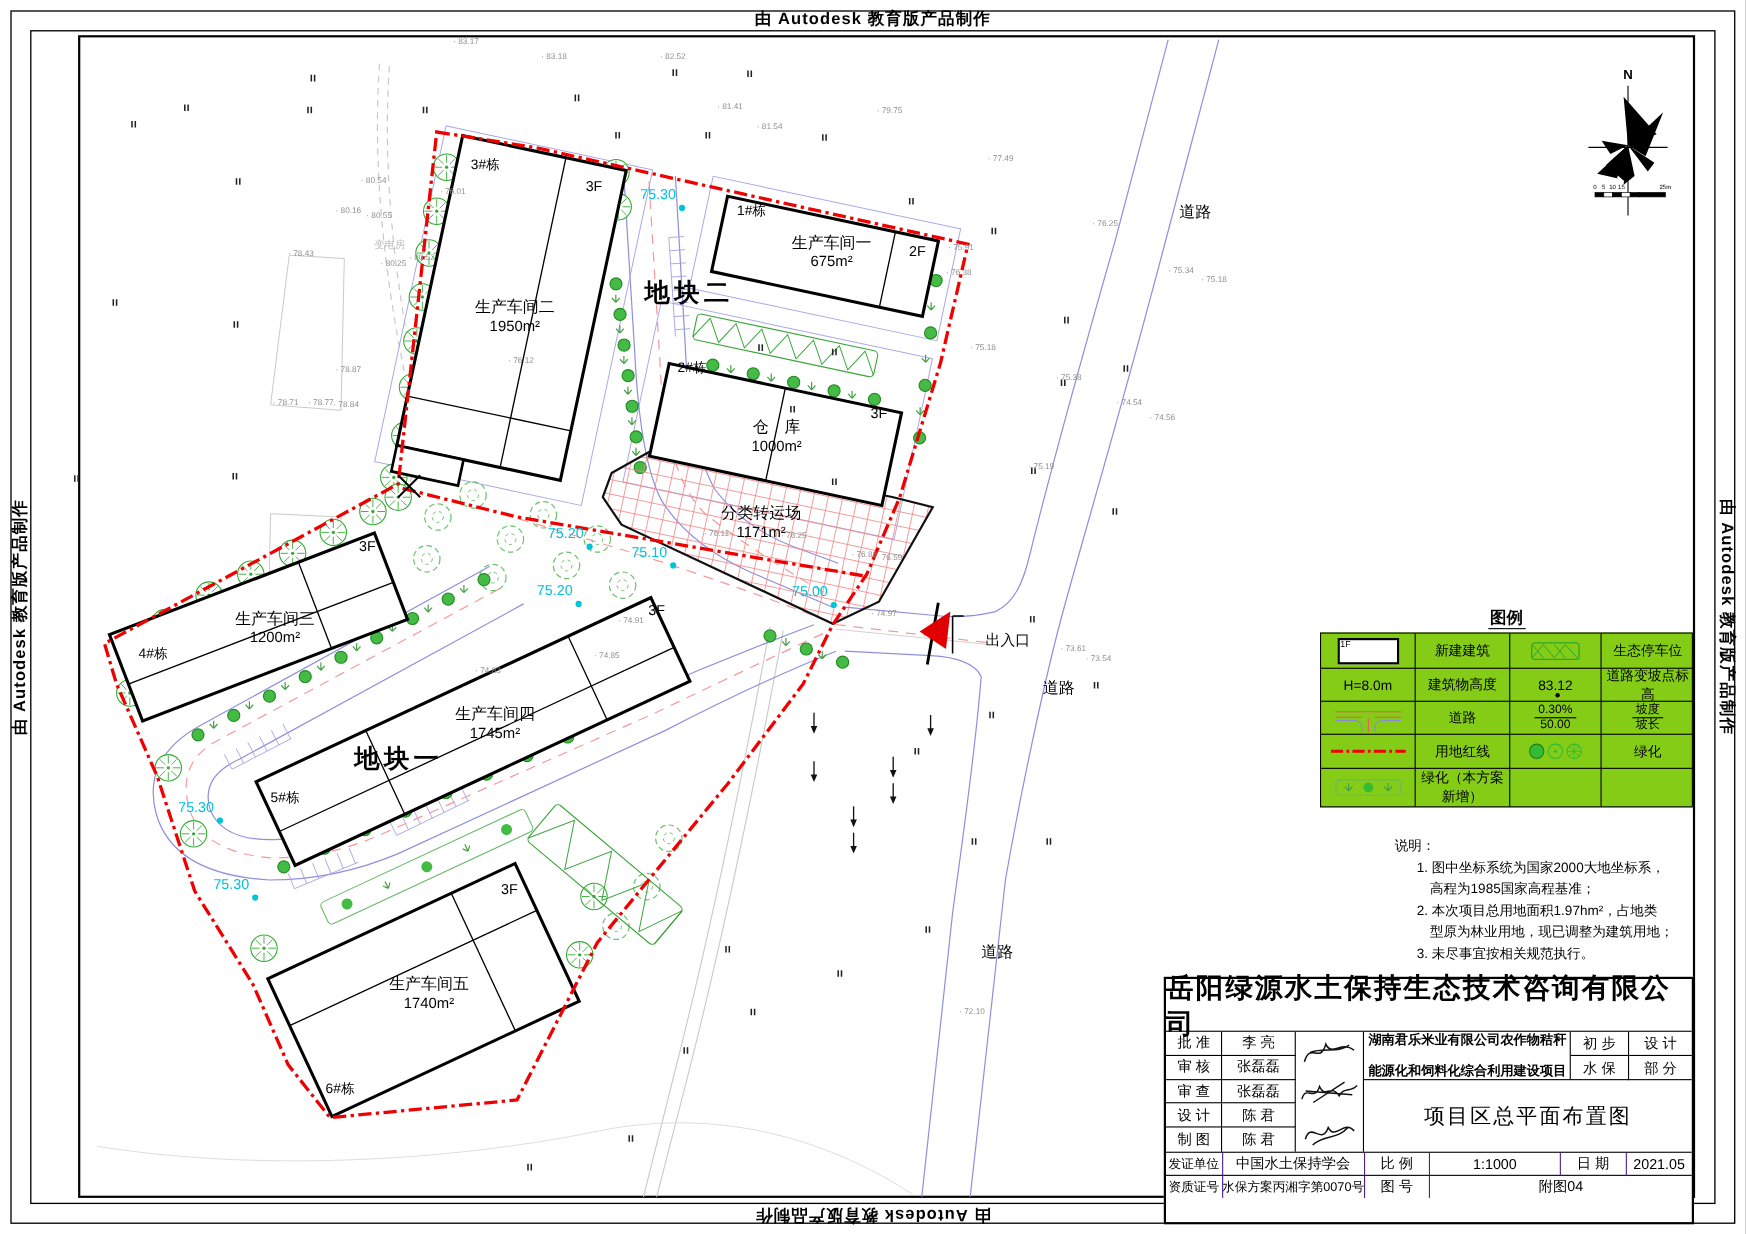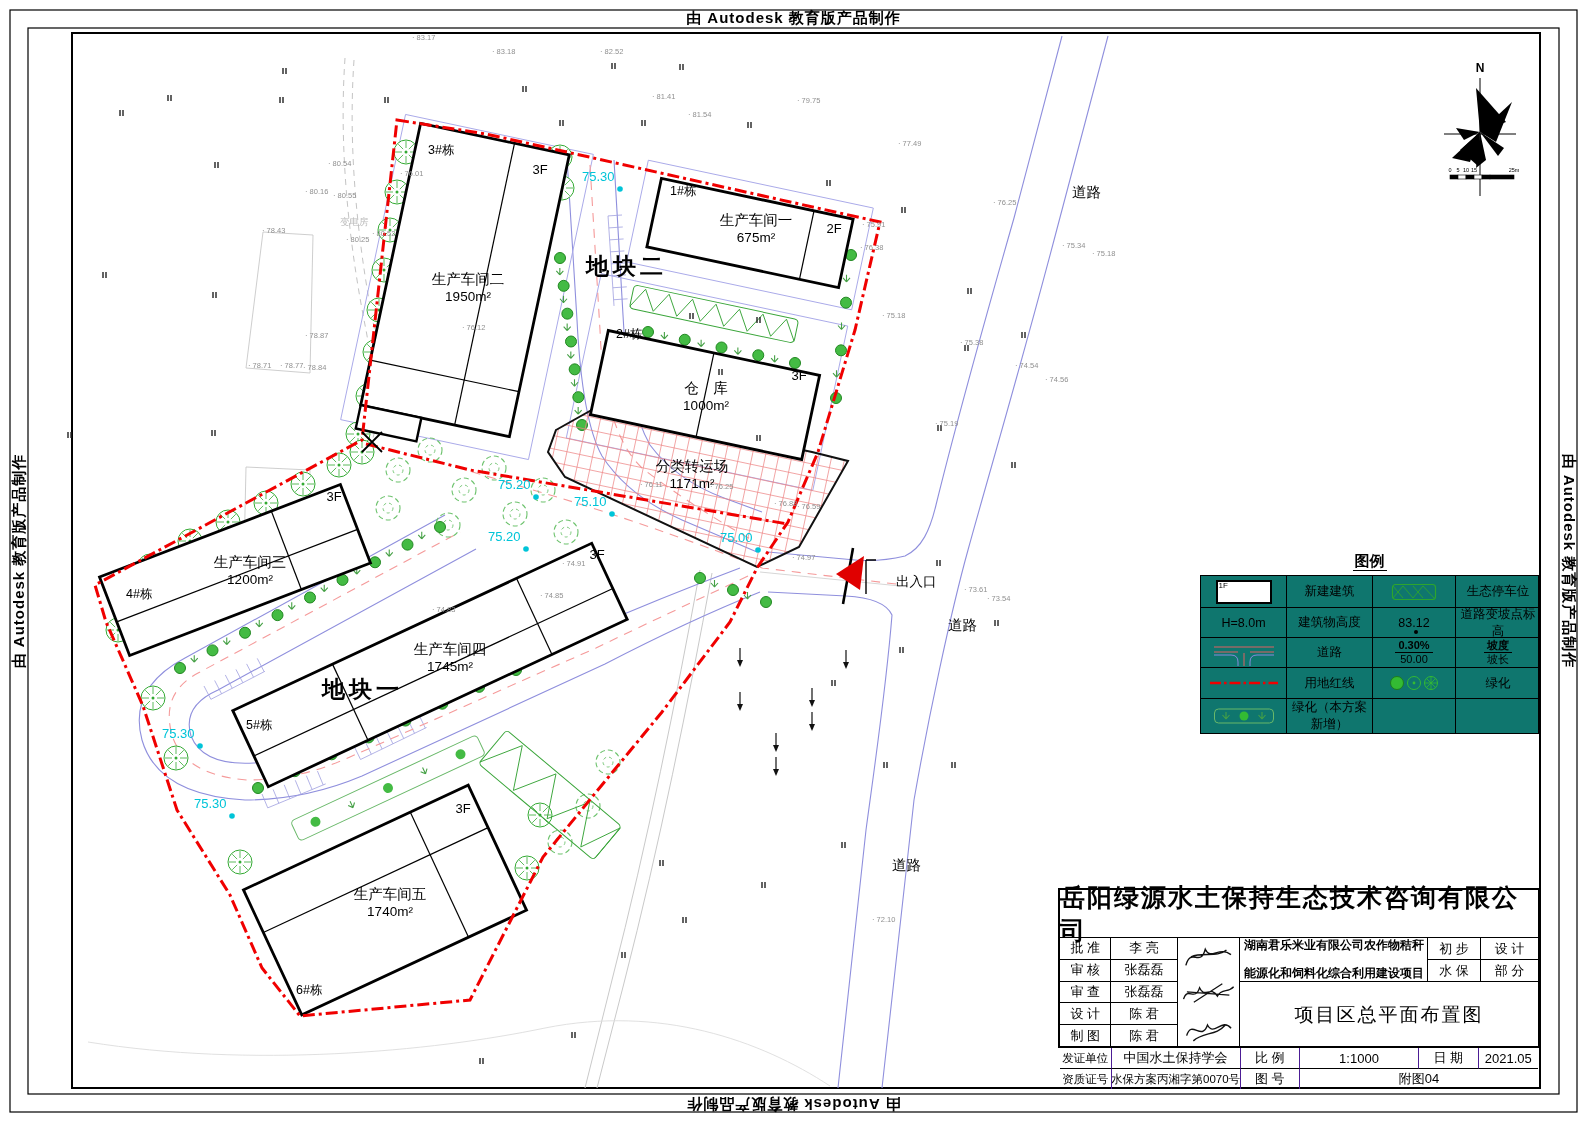--- a/index.html
+++ b/index.html
@@ -14,41 +14,41 @@
   .banner-top{left:0;top:8px;width:1587px;}
   .banner-bottom{left:0;top:1094px;width:1587px;transform:rotate(180deg);}
   .banner-left{left:-261px;top:551px;width:560px;transform:rotate(-90deg);}
   .banner-right{left:1289px;top:551px;width:560px;transform:rotate(90deg);}
 
   
   .legend{position:absolute;left:1200px;top:552px;width:339px;}
   .legend-title{text-align:center;font-size:15px;font-weight:bold;margin-bottom:4px;}
   .legend-title span{border-bottom:1.5px solid #000;padding:0 2px 1px;}
   .legend-grid{display:grid;grid-template-columns:86px 86px 83px 84px;
-               grid-template-rows:32px 30px 30px 31px 34px;border:1.5px solid #000;background:#0f766e;}
+               grid-template-rows:32px 30px 30px 31px 34px;border:1.5px solid #000;background:#84cc16;}
   .lcell{border-right:1px solid #000;border-bottom:1px solid #000;display:flex;
          align-items:center;justify-content:center;font-size:12.5px;text-align:center;
          overflow:hidden;padding:1px;}
   .lcell:nth-child(4n){border-right:none;}
   .lcell.lastrow{border-bottom:none;}
   .bldg-icon{width:52px;height:20px;border:2.5px solid #000;position:relative;background:#fff;}
   .bldg-icon span{position:absolute;left:1px;top:-1px;font-size:8px;}
   .elev-icon{position:relative;font-size:12.5px;}
   .elev-icon i{position:absolute;left:16px;top:14px;width:4px;height:4px;border-radius:50%;background:#000;font-style:normal;}
   .frac{display:flex;flex-direction:column;font-size:11px;line-height:13px;}
-  .frac .top{border-bottom:1px solid #000;padding:0 3px;font-weight:bold;}
+  .frac .top{border-bottom:1px solid #000;padding:0 3px;}
 
   
   .notes{position:absolute;left:1268px;top:760px;width:292px;font-size:12.3px;line-height:19.5px;}
   .note-line{padding-left:32px;}
   .note-line.num{padding-left:20px;}
   .notes .ntitle{padding-left:0;}
 
   
-  .tb{position:absolute;left:1058px;top:888px;width:482px;height:160px;border:2px solid #000;
+  .tb{position:absolute;left:1058px;top:888px;width:482px;height:225px;border:2px solid #000;
       box-sizing:border-box;background:#fff;font-size:13px;}
   .tb-company{height:47px;border-bottom:1px solid #000;display:flex;align-items:center;justify-content:center;
       font-family:"Liberation Serif",serif;font-weight:bold;font-size:25px;letter-spacing:2px;}
   .tb-mid{display:flex;height:110px;border-bottom:1px solid #000;box-sizing:border-box;}
   .tb-col{display:flex;flex-direction:column;}
   .tb-c1{width:52px;}.tb-c2{width:67px;}.tb-c3{width:63px;border-right:1px solid #000;box-sizing:border-box;
       position:relative;display:flex;flex-direction:column;justify-content:space-around;align-items:center;}
   .tb-cell{height:22px;box-sizing:border-box;border-right:1px solid #000;border-bottom:1px solid #000;
       display:flex;align-items:center;justify-content:center;white-space:nowrap;}
   .tb-col .tb-cell:last-child{border-bottom:none;}
@@ -915,20 +915,28 @@
           <path d="M13,6 v7 M13,13 l-3.5,-4 M13,13 l3.5,-4 M49,6 v7 M49,13 l-3.5,-4 M49,13 l3.5,-4" stroke="#45a045" stroke-width="1.1" fill="none"></path>
           <circle cx="31" cy="10" r="4.5" fill="#33bb33"></circle>
           </svg>
       </div>
       <div class="lcell lastrow">绿化（本方案新增）</div>
       <div class="lcell lastrow"></div>
       <div class="lcell lastrow"></div>
     </div>
   </div>
 
+  <div class="notes">
+    <div class="note-line ntitle">说明：</div>
+    <div class="note-line num">1. 图中坐标系统为国家2000大地坐标系，</div>
+    <div class="note-line">高程为1985国家高程基准；</div>
+    <div class="note-line num">2. 本次项目总用地面积1.97hm²，占地类</div>
+    <div class="note-line">型原为林业用地，现已调整为建筑用地；</div>
+    <div class="note-line num">3. 未尽事宜按相关规范执行。</div>
+  </div>
 
   <div class="tb">
     <div class="tb-company">岳阳绿源水土保持生态技术咨询有限公司</div>
     <div class="tb-mid">
       <div class="tb-col tb-c1">
         <div class="tb-cell">批 准</div>
         <div class="tb-cell">审 核</div>
         <div class="tb-cell">审 查</div>
         <div class="tb-cell">设 计</div>
         <div class="tb-cell">制 图</div>

